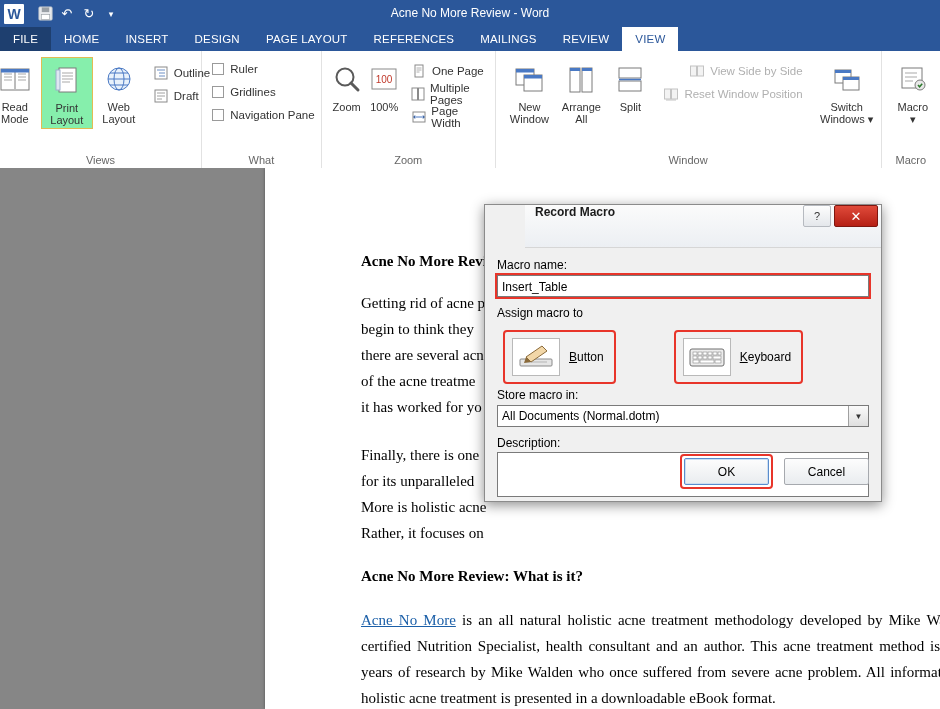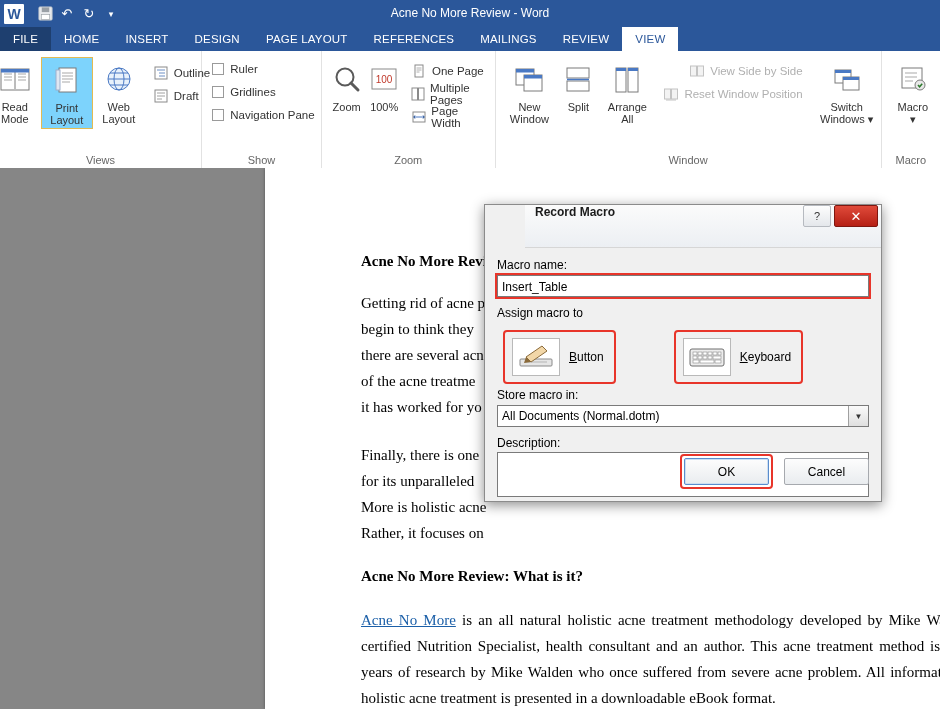--- a/index.html
+++ b/index.html
@@ -135,21 +135,21 @@
     text-align: center;
     line-height: 12px;
     padding: 2px 0;
   }
   .bigbtn .icon {
     height: 42px;
     display: flex;
     align-items: center;
   }
   .bigbtn.selected {
-    background: #7dd3fc;
+    background: #86efac;
     border: 1px solid #e2bb52;
     box-sizing: border-box;
   }
 
   
   .checkrow {
     display: flex;
     align-items: center;
     height: 23px;
     font-size: 11.5px;
@@ -488,21 +488,21 @@
       </div>
       <div class="checkrow">
         <span class="cbox"></span>
         <span>Gridlines</span>
       </div>
       <div class="checkrow">
         <span class="cbox"></span>
         <span>Navigation Pane</span>
       </div>
     </div>
-    <div class="glabel">Show</div>
+    <div class="glabel">What</div>
   </div>
 
   <div class="rgroup" style="width:177px">
     <div class="gcontent" style="padding-left:6px">
       <div class="bigbtn" style="width:46px">
         <div class="icon">
           <svg width="32" height="32" viewBox="0 0 32 32">
               <circle cx="14" cy="13" r="8.5" fill="#ffffff" stroke="#5a5a5a" stroke-width="2"></circle>
               <path d="M20 19 L27 26" stroke="#5a5a5a" stroke-width="3" stroke-linecap="round"></path>
             </svg>
@@ -558,41 +558,41 @@
           <svg width="32" height="32" viewBox="0 0 32 32">
               <rect x="3" y="5" width="18" height="16" fill="#fff" stroke="#7b7b7b"></rect>
               <rect x="3" y="5" width="18" height="3.5" fill="#4a79c4"></rect>
               <rect x="11" y="11" width="18" height="16" fill="#fff" stroke="#7b7b7b"></rect>
               <rect x="11" y="11" width="18" height="3.5" fill="#4a79c4"></rect>
             </svg>
         </div>
         <div>New</div>
         <div>Window</div>
       </div>
-      <div class="bigbtn" style="width:46px">
-        <div class="icon">
-          <svg width="32" height="32" viewBox="0 0 32 32">
-              <rect x="5" y="4" width="22" height="10" fill="#fff" stroke="#7b7b7b"></rect>
-              <rect x="5" y="17" width="22" height="10" fill="#fff" stroke="#7b7b7b"></rect>
-              <path d="M5 15.5h22" stroke="#4a79c4" stroke-width="1.5"></path>
-            </svg>
-        </div>
-        <div>Split</div>
-      </div>
       <div class="bigbtn" style="width:52px">
         <div class="icon">
           <svg width="32" height="32" viewBox="0 0 32 32">
               <rect x="5" y="4" width="10" height="24" fill="#fff" stroke="#7b7b7b"></rect>
               <rect x="5" y="4" width="10" height="3" fill="#4a79c4"></rect>
               <rect x="17" y="4" width="10" height="24" fill="#fff" stroke="#7b7b7b"></rect>
               <rect x="17" y="4" width="10" height="3" fill="#4a79c4"></rect>
             </svg>
         </div>
         <div>Arrange</div>
         <div>All</div>
+      </div>
+      <div class="bigbtn" style="width:46px">
+        <div class="icon">
+          <svg width="32" height="32" viewBox="0 0 32 32">
+              <rect x="5" y="4" width="22" height="10" fill="#fff" stroke="#7b7b7b"></rect>
+              <rect x="5" y="17" width="22" height="10" fill="#fff" stroke="#7b7b7b"></rect>
+              <path d="M5 15.5h22" stroke="#4a79c4" stroke-width="1.5"></path>
+            </svg>
+        </div>
+        <div>Split</div>
       </div>
       <div style="padding-left:10px;padding-top:2px">
         <div class="minirow disabled">
           <span class="mi">
               <svg width="14" height="14" viewBox="0 0 14 14">
                 <rect x="0.5" y="2" width="6" height="10" fill="#f3f3f3" stroke="#c3c3c3"></rect>
                 <rect x="7.5" y="2" width="6" height="10" fill="#f3f3f3" stroke="#c3c3c3"></rect>
               </svg>
             </span>
           <span>View Side by Side</span>

